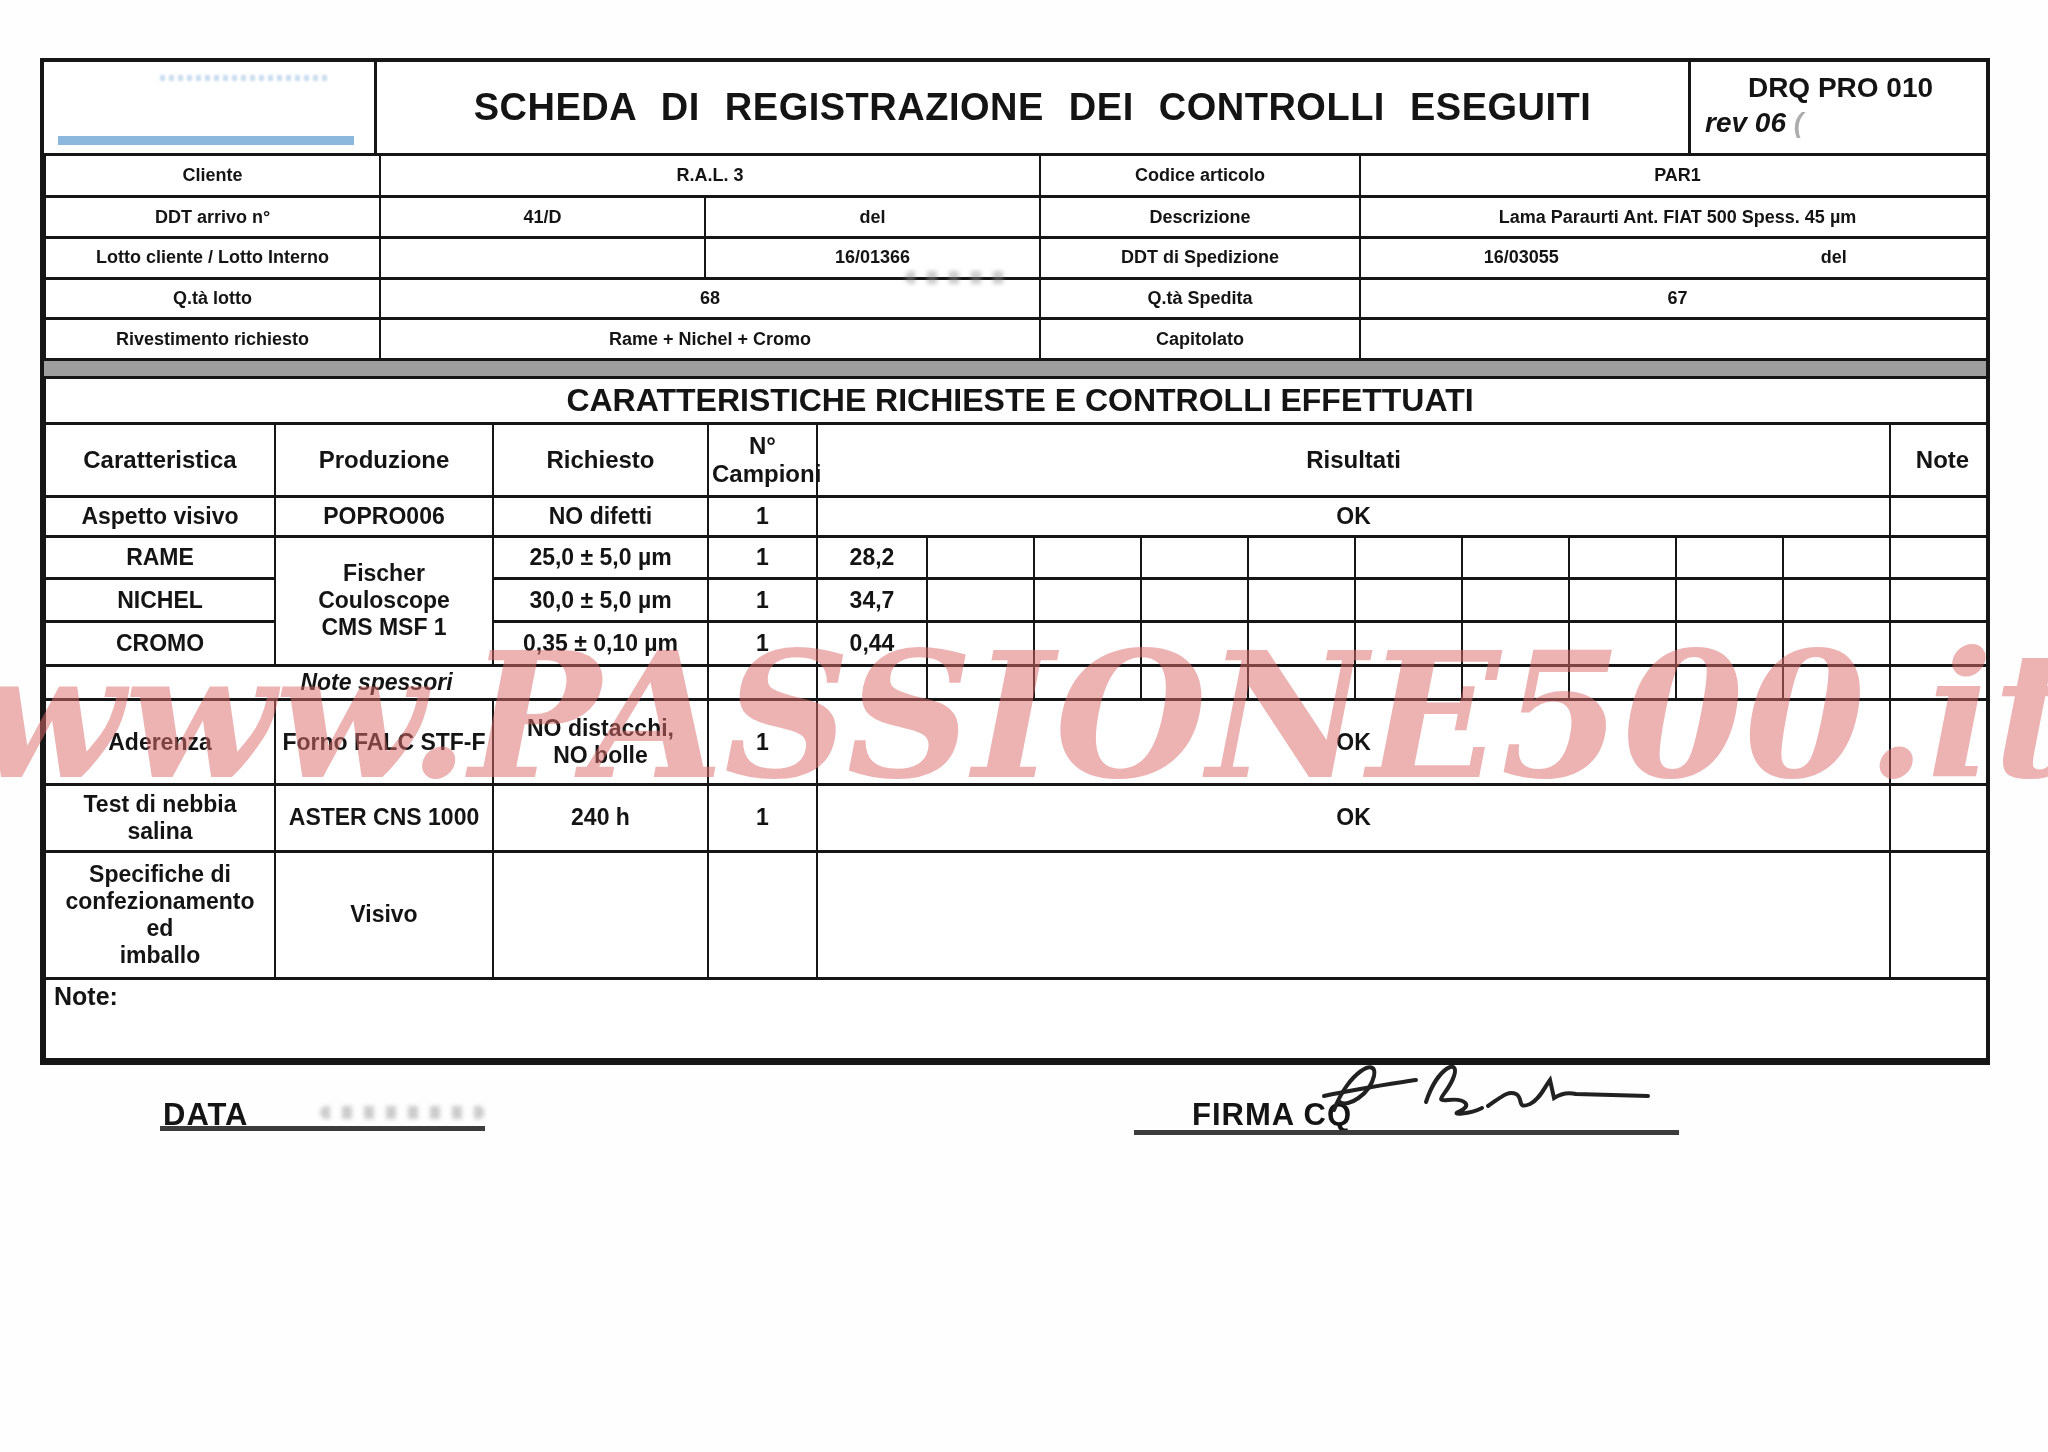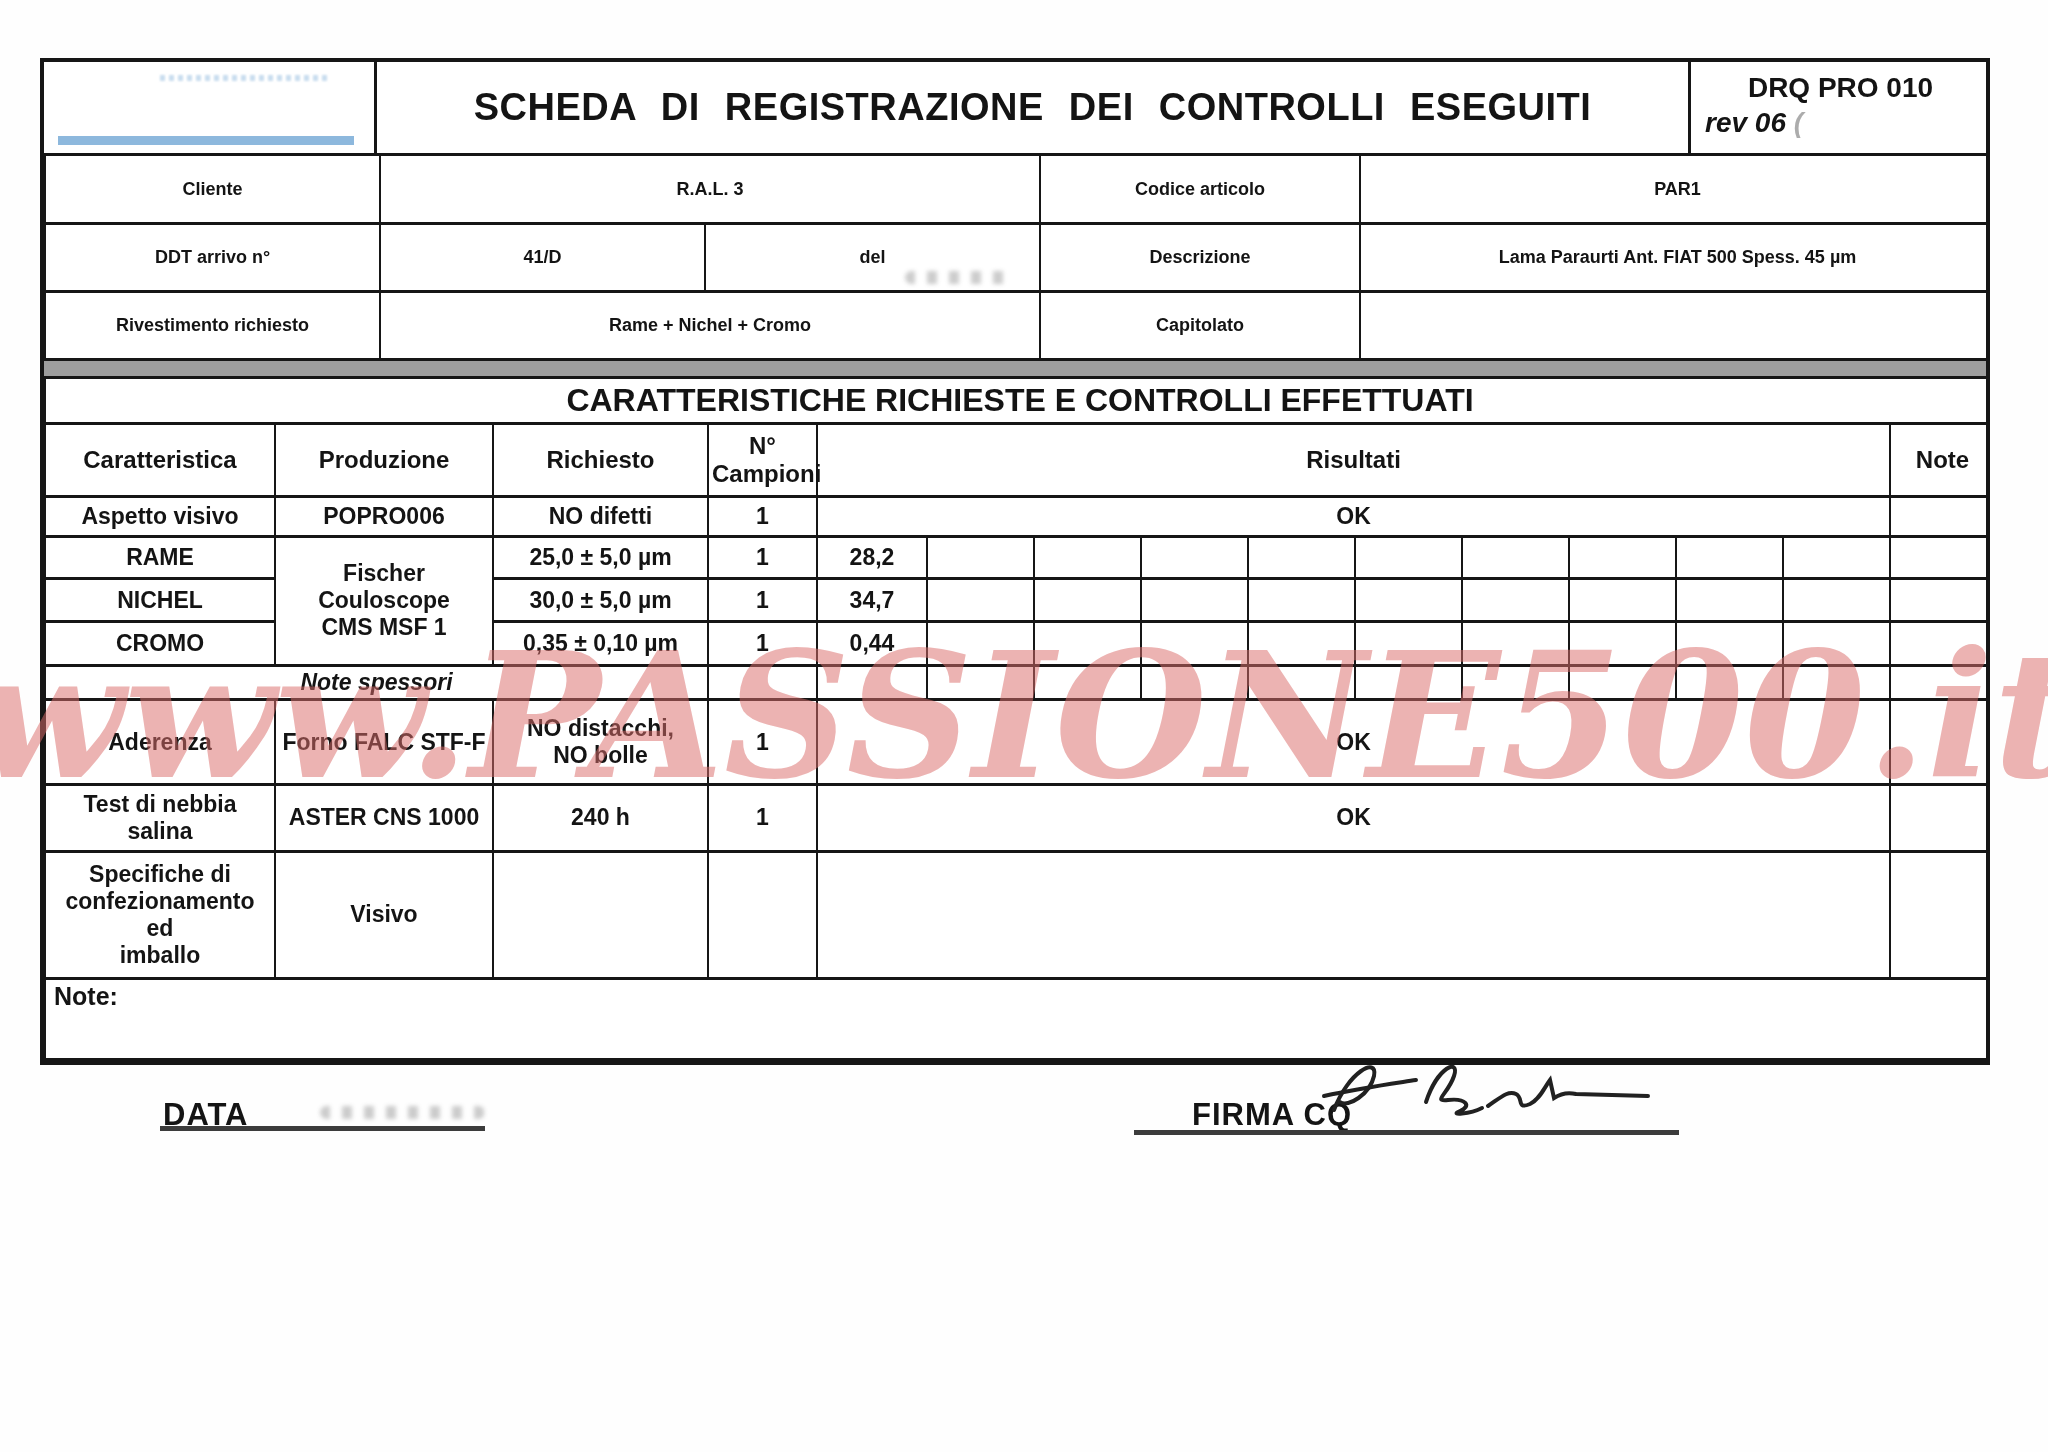--- a/index.html
+++ b/index.html
@@ -117,20 +117,38 @@
         <td colspan="2">PAR1</td>
       </tr>
       <tr>
         <td class="lbl">DDT arrivo n°</td>
         <td>41/D</td>
         <td>del</td>
         <td class="lbl">Descrizione</td>
         <td colspan="2">Lama Paraurti Ant. FIAT 500 Spess. 45 µm</td>
       </tr>
       <tr>
+        <td class="lbl">Lotto cliente / Lotto Interno</td>
+        <td></td>
+        <td>16/01366</td>
+        <td class="lbl">DDT di Spedizione</td>
+        <td colspan="2">
+          <div class="split">
+            <span>16/03055</span>
+            <span>del</span>
+          </div>
+        </td>
+      </tr>
+      <tr>
+        <td class="lbl">Q.tà lotto</td>
+        <td colspan="2">68</td>
+        <td class="lbl">Q.tà Spedita</td>
+        <td colspan="2">67</td>
+      </tr>
+      <tr>
         <td class="lbl">Rivestimento richiesto</td>
         <td colspan="2">Rame + Nichel + Cromo</td>
         <td class="lbl">Capitolato</td>
         <td colspan="2"></td>
       </tr>
     </tbody>
       </table>
 
     <div class="gray-band"></div>
 

